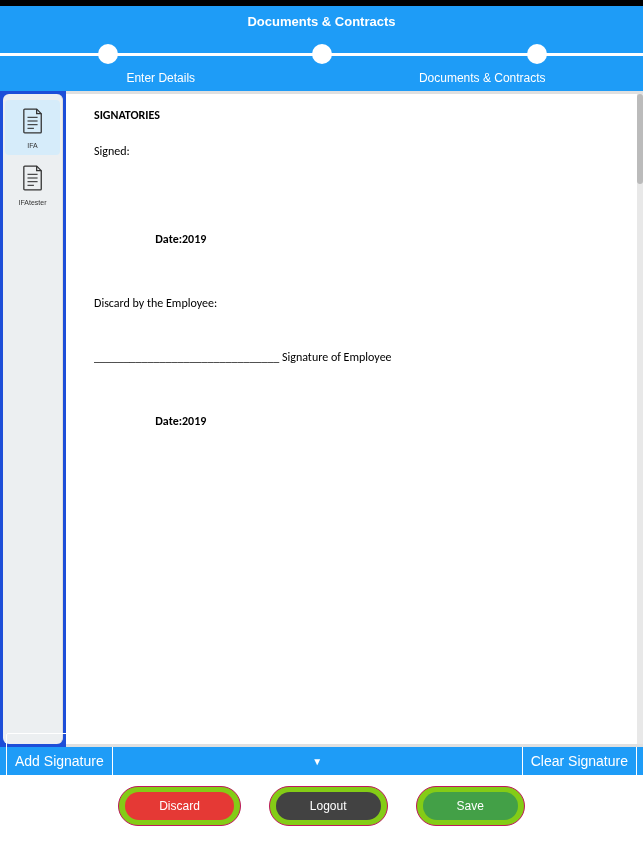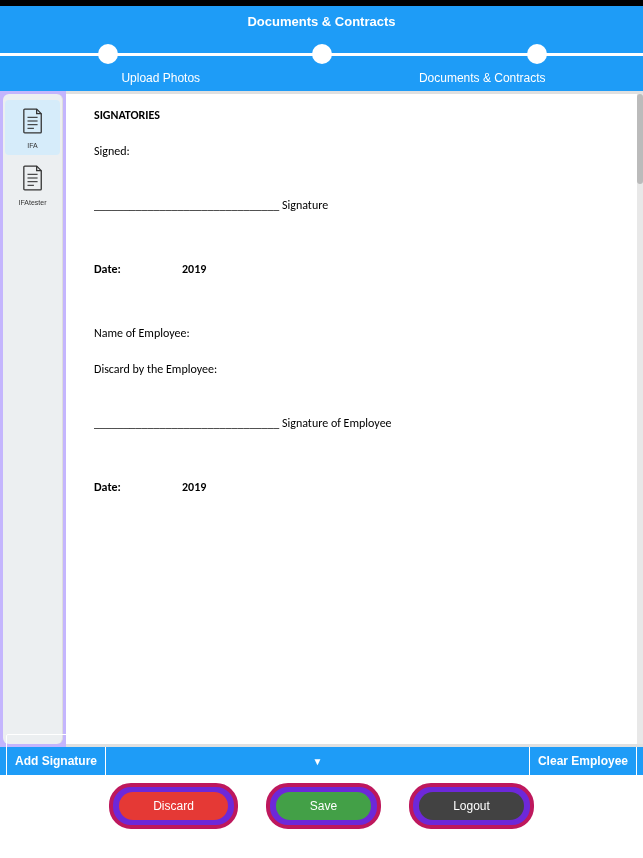--- a/index.html
+++ b/index.html
@@ -12,69 +12,69 @@
 
 .stepper { position: relative; height: 50px; background: #1e9cf7; }
 .step-line { position: absolute; top: 12px; left: 0; right: 0; height: 3px; background: #fff; }
 .step-circle { position: absolute; top: 3px; width: 20px; height: 20px; border-radius: 50%; background: #fff; }
 .step-circle.s1 { left: 98px; }
 .step-circle.s2 { left: 312px; }
 .step-circle.s3 { left: 527px; }
 .step-labels { position: absolute; top: 30px; left: 0; right: 0; display: flex; }
 .step-label { flex: 1; text-align: center; font-size: 12px; color: #fff; }
 
-.content-area { display: flex; height: 656px; background: #c4b5fd; }
+.content-area { display: flex; height: 656px; background: #1d4ed8; }
 
 .sidebar { width: 60px; background: #eceff1; border-right: 1px solid #ddd; margin: 3px 3px 3px 3px; border-radius: 6px; padding-top: 4px; }
 .sidebar-item { display: flex; flex-direction: column; align-items: center; padding: 8px 4px 6px 4px; cursor: pointer; border-radius: 4px; margin: 2px; }
 .sidebar-item.active { background: #d6ecfa; }
 .sidebar-item .icon { margin-bottom: 4px; }
 .sidebar-item .label { font-size: 7px; color: #333; }
 
 .doc-scroll { flex: 1; background: #e0e0e0; padding: 3px 3px 3px 0; overflow: hidden; position: relative; }
 .doc-page { background: #fff; height: 100%; padding: 14px 28px; font-family: Calibri, Arial, sans-serif; font-size: 12px; color: #000; position: relative; }
 .doc-page .sig-title { font-weight: bold; margin-bottom: 14px; font-size: 12px; }
 .doc-page .line { margin-bottom: 4px; margin-top: 22px; }
 .doc-page .spacer { height: 36px; }
 .doc-page .sigline { margin-bottom: 16px; }
 .doc-page .bold { font-weight: bold; }
 .scrollbar { position: absolute; right: 0; top: 3px; bottom: 3px; width: 6px; background: #e8e8e8; }
 .scroll-thumb { position: absolute; top: 0; left: 0; right: 0; height: 90px; background: #bbb; border-radius: 3px; }
 
 .blue-bar { background: #1e9cf7; height: 28px; display: flex; align-items: center; justify-content: space-between; padding: 0 6px; }
-.blue-btn { border: 1px solid #fff; background: transparent; color: #fff; font-size: 12px; padding: 19px 8px; border-radius: 2px; cursor: pointer; font-weight: bold; }
+.blue-btn { border: 1px solid #fff; background: transparent; color: #fff; font-size: 14px; padding: 19px 8px; border-radius: 2px; cursor: pointer; }
 .dropdown-caret { color: #fff; font-size: 10px; cursor: pointer; }
 
 .footer { height: 62px; display: flex; align-items: center; justify-content: center; gap: 28px; background: #fff; }
-.pill-wrap { border: 4px solid #be185d; border-radius: 22px; padding: 5px 6px; background: #6d28d9; }
+.pill-wrap { border: 1px solid #be185d; border-radius: 22px; padding: 5px 6px; background: #84cc16; }
 .pill { border: none; border-radius: 16px; padding: 7px 34px; font-size: 12px; color: #fff; cursor: pointer; min-width: 90px; }
 .pill.red { background: #e53935; }
 .pill.green { background: #43a047; }
 .pill.dark { background: #424242; }
 
 svg.doc-icon { width: 22px; height: 26px; }
 .date-row { display: flex; }
-.date-row .dl { width: 88px; }
+.date-row .dl { width: 88px; text-align: right; }
 </style>
 </head>
 <body>
 
 <div class="topbar-black"></div>
 
 <div class="header">
   <div class="header-title">Documents &amp; Contracts</div>
 </div>
 
 <div class="stepper">
   <div class="step-line"></div>
   <div class="step-circle s1"></div>
   <div class="step-circle s2"></div>
   <div class="step-circle s3"></div>
   <div class="step-labels">
-    <div class="step-label">Upload Photos</div>
+    <div class="step-label">Enter Details</div>
     <div class="step-label">Documents &amp; Contracts</div>
   </div>
 </div>
 
 <div class="content-area">
 
   <div class="sidebar">
     <div class="sidebar-item active">
       <span class="icon">
         <svg class="doc-icon" viewBox="0 0 24 28">
@@ -104,35 +104,30 @@
   </div>
 
   <div class="doc-scroll">
     <div class="doc-page">
       <div class="sig-title">SIGNATORIES</div>
 
       <div class="line">Signed:</div>
 
       <div class="spacer"></div>
 
-      <div class="sigline">
-        <span>_______________________________</span>
-        <span>Signature</span>
-      </div>
 
       <div style="height:12px"></div>
 
       <div class="line date-row">
         <span class="bold dl">Date:</span>
         <span class="bold">2019</span>
       </div>
 
       <div style="height:24px"></div>
 
-      <div class="line">Name of Employee:</div>
       <div class="line">Discard by the Employee:</div>
 
       <div class="spacer"></div>
 
       <div class="sigline">
         <span>_______________________________</span>
         <span>Signature of Employee</span>
       </div>
 
       <div style="height:12px"></div>
@@ -145,26 +140,26 @@
     <div class="scrollbar">
       <div class="scroll-thumb"></div>
     </div>
   </div>
 
 </div>
 
 <div class="blue-bar">
   <button class="blue-btn">Add Signature</button>
   <span class="dropdown-caret">▼</span>
-  <button class="blue-btn">Clear Employee</button>
+  <button class="blue-btn">Clear Signature</button>
 </div>
 
 <div class="footer">
   <div class="pill-wrap">
     <button class="pill red">Discard</button>
   </div>
   <div class="pill-wrap">
-    <button class="pill green">Save</button>
+    <button class="pill dark">Logout</button>
   </div>
   <div class="pill-wrap">
-    <button class="pill dark">Logout</button>
+    <button class="pill green">Save</button>
   </div>
 </div>
 
 </body></html>

